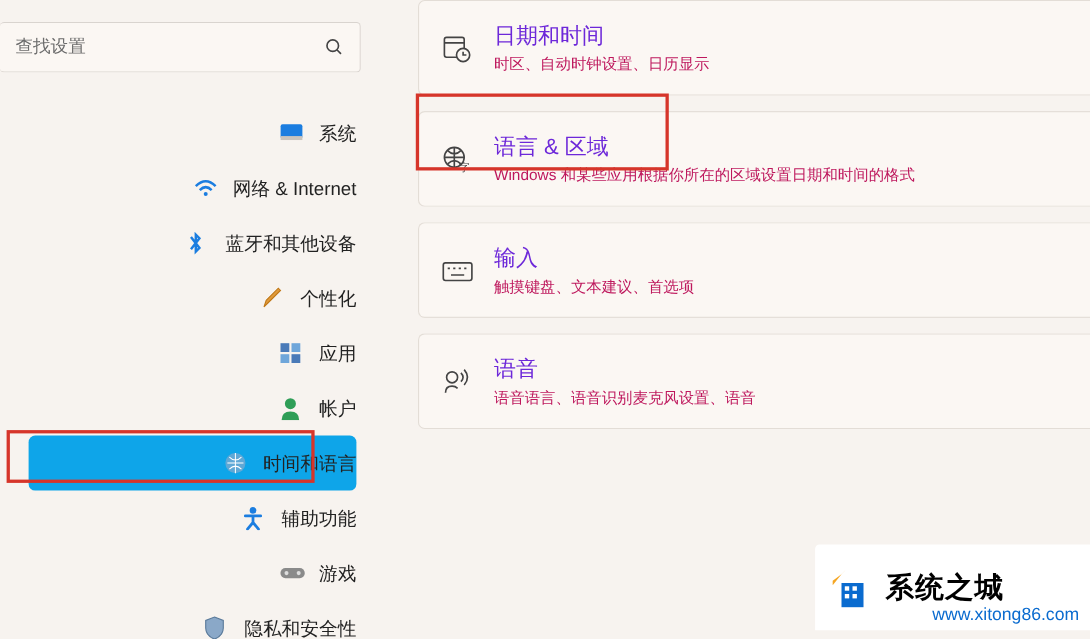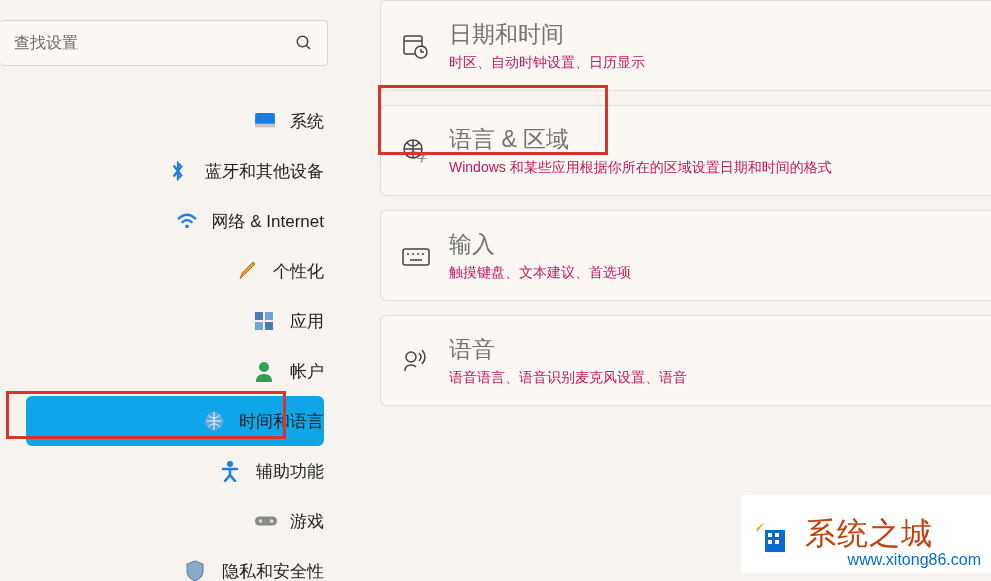--- a/index.html
+++ b/index.html
@@ -110,22 +110,22 @@
   }
   .card .card-icon {
     width: 48px;
     display: flex;
     align-items: center;
     justify-content: flex-start;
     color: #444;
   }
   .card .card-text { flex: 1; }
   .card .card-title {
-    font-size: 23px;
-    color: #737373;
+    font-size: 20px;
+    color: #6d28d9;
     margin-bottom: 4px;
   }
   .card .card-sub {
     font-size: 14px;
     color: #be185d;
   }
 
   
   .watermark {
     position: absolute;
@@ -138,23 +138,23 @@
     align-items: center;
     padding: 6px 10px;
     gap: 10px;
     border-top-left-radius: 4px;
   }
   .watermark .logo {
     width: 44px; height: 44px;
     position: relative;
   }
   .watermark .brand {
-    font-size: 31px;
-    font-weight: 400;
-    color: #c2410c;
+    font-size: 26px;
+    font-weight: 700;
+    color: #000000;
     letter-spacing: 1px;
   }
   .watermark .url {
     position: absolute;
     right: 10px;
     bottom: 4px;
     font-size: 16px;
     color: #0a6bcf;
   }
 
@@ -182,36 +182,36 @@
         <svg width="22" height="18" viewBox="0 0 24 20">
             <rect x="1" y="1" width="22" height="15" rx="2" fill="#1b7de0"></rect>
             <rect x="1" y="13" width="22" height="4" fill="#c9c4be"></rect>
           </svg>
       </span>
       <span>系统</span>
     </div>
 
     <div class="nav-item">
       <span class="icon-slot">
-        <svg width="18" height="22" viewBox="0 0 14 20">
-            <path d="M3 5 L10 14 L7 17 L7 3 L10 6 L3 15" fill="none" stroke="#1b7de0" stroke-width="2"></path>
-          </svg>
-      </span>
-      <span>蓝牙和其他设备</span>
-    </div>
-
-    <div class="nav-item">
-      <span class="icon-slot">
         <svg width="22" height="18" viewBox="0 0 24 20">
             <path d="M2 8 Q12 -2 22 8" fill="none" stroke="#1b7de0" stroke-width="2.5"></path>
             <path d="M6 12 Q12 6 18 12" fill="none" stroke="#1b7de0" stroke-width="2.5"></path>
             <circle cx="12" cy="16" r="2" fill="#1b7de0"></circle>
           </svg>
       </span>
       <span>网络 &amp; Internet</span>
+    </div>
+
+    <div class="nav-item">
+      <span class="icon-slot">
+        <svg width="18" height="22" viewBox="0 0 14 20">
+            <path d="M3 5 L10 14 L7 17 L7 3 L10 6 L3 15" fill="none" stroke="#1b7de0" stroke-width="2"></path>
+          </svg>
+      </span>
+      <span>蓝牙和其他设备</span>
     </div>
 
     <div class="nav-item">
       <span class="icon-slot">
         <svg width="20" height="22" viewBox="0 0 20 22">
             <path d="M3 19 L5 13 L16 2 L18 4 L7 15 Z" fill="#e09a3a" stroke="#c07818" stroke-width="1"></path>
           </svg>
       </span>
       <span>个性化</span>
     </div>

